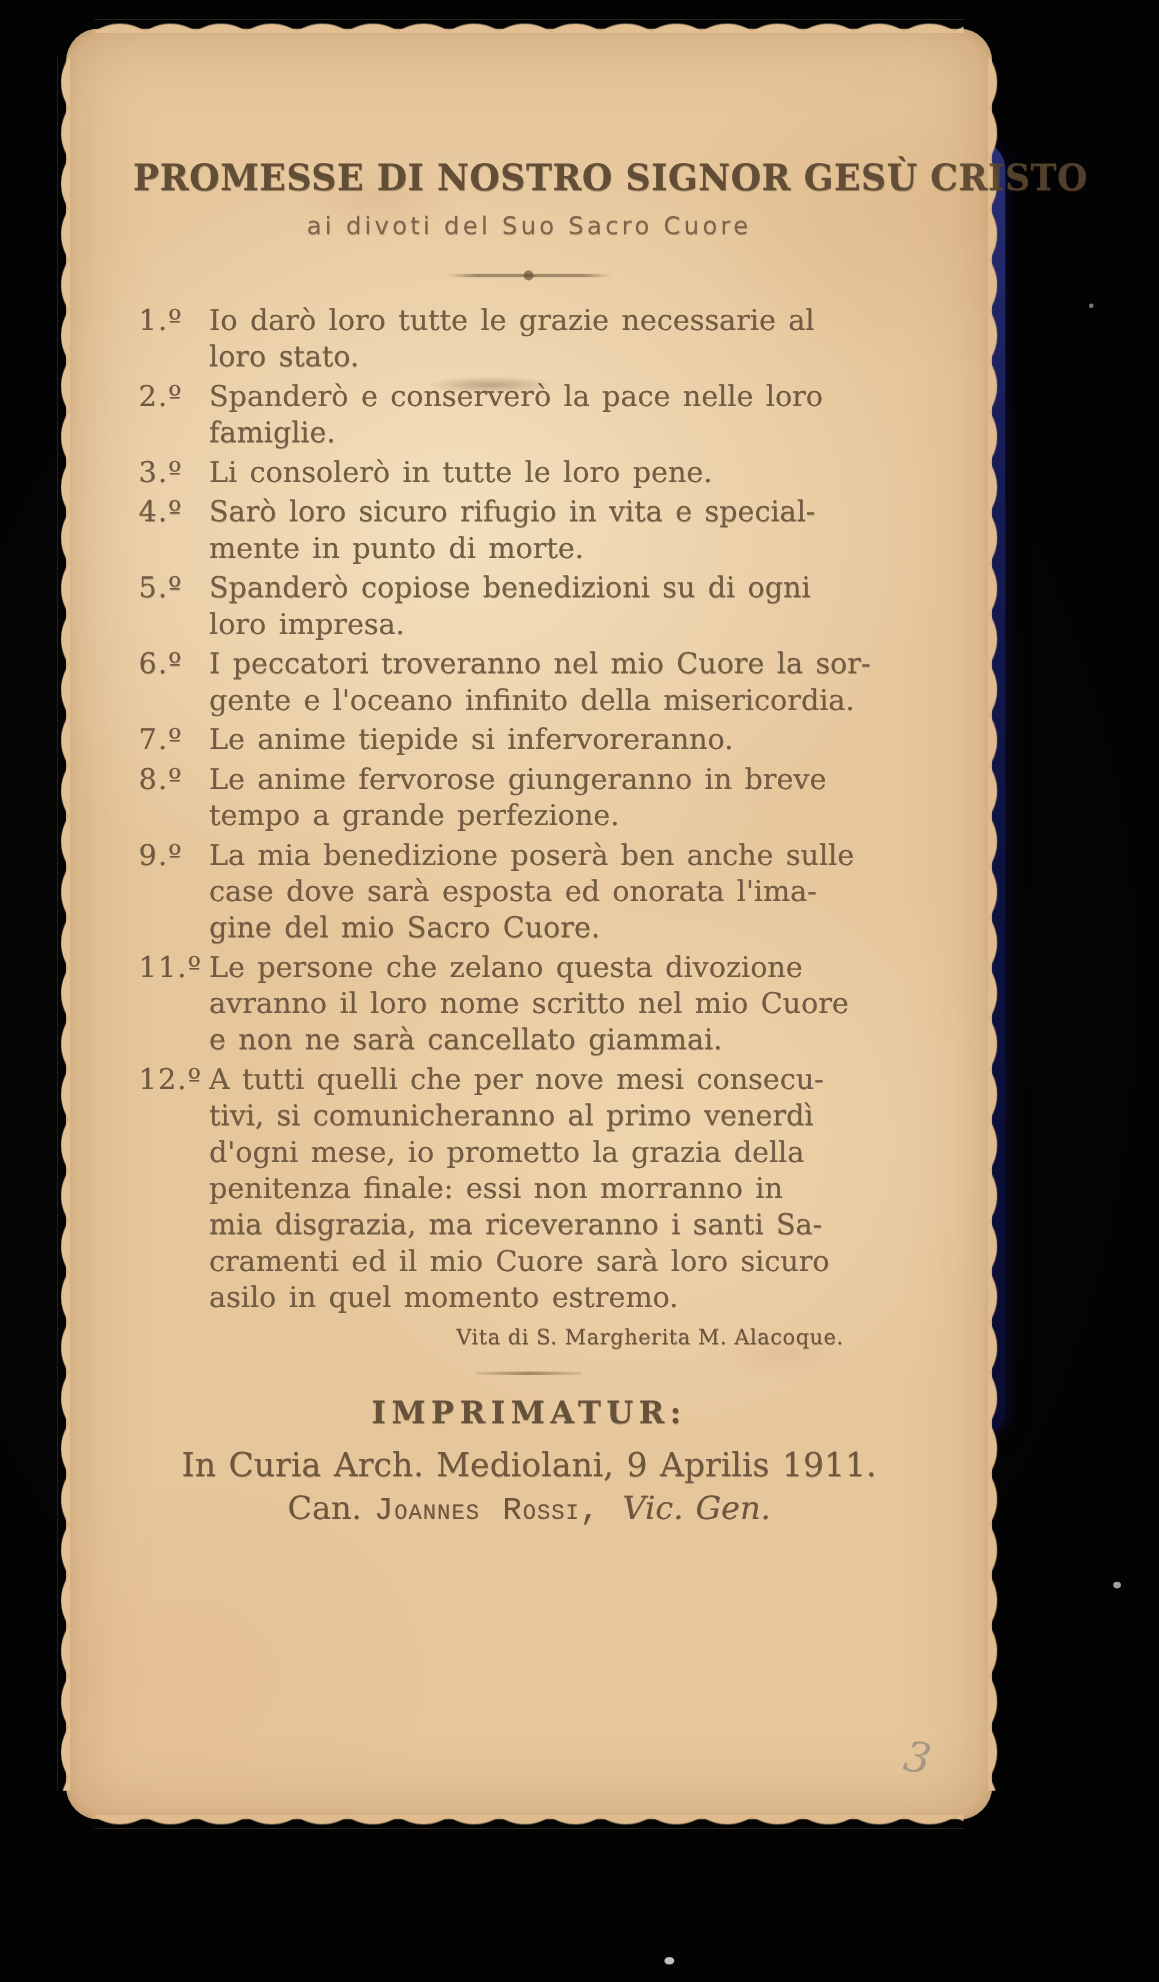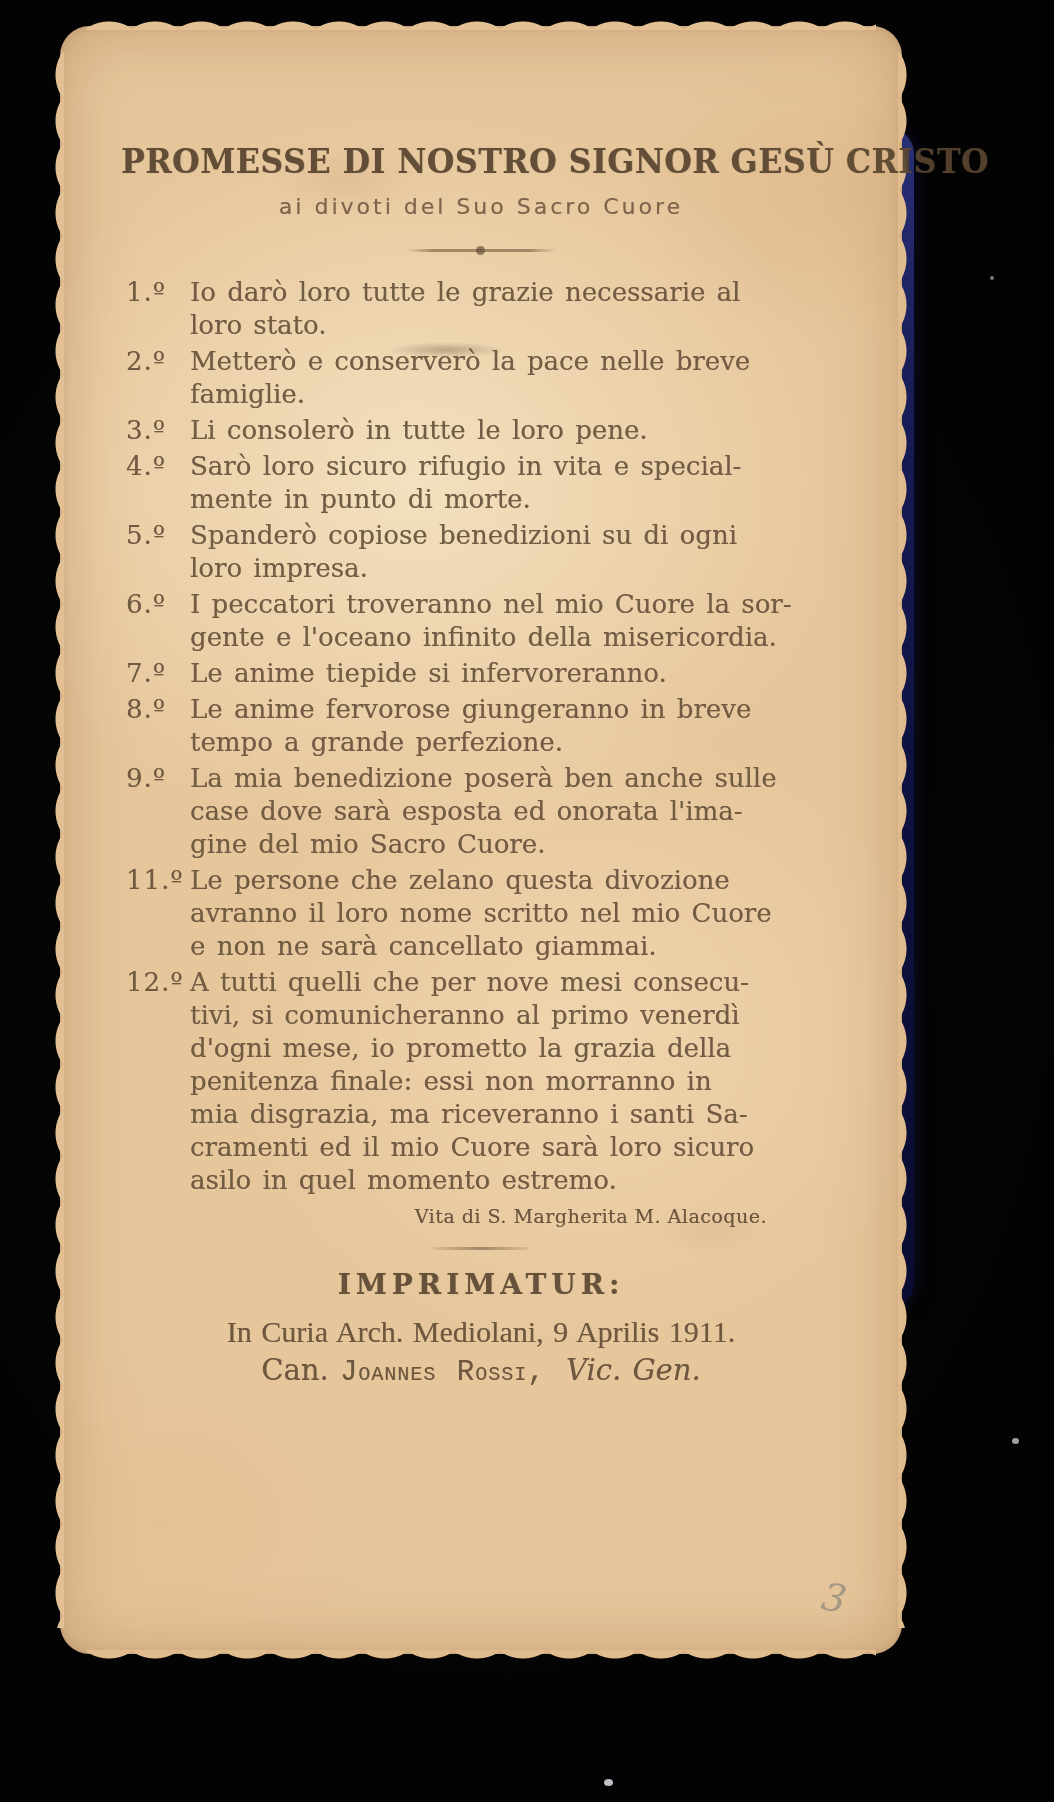--- a/index.html
+++ b/index.html
@@ -98,21 +98,21 @@
     background:linear-gradient(90deg, rgba(100,78,52,0.1), rgba(100,78,52,0.55), rgba(100,78,52,0.1));
   }
   .imprimatur-label{
     margin:18px 0 0 0;text-align:center;
     font-size:28px;font-weight:700;letter-spacing:5px;color:#5c4833;
     opacity:0.92;text-shadow:0.3px 0.3px 0.7px rgba(80,60,38,0.5);
   }
   .imprimatur-line1{
     margin:14px 0 0 0;text-align:center;
     font-size:30px;color:#634e38;word-spacing:2px;
-    opacity:0.92;text-shadow:0.3px 0.3px 0.6px rgba(80,60,38,0.45);font-family:Liberation Serif, serif;
+    opacity:0.92;text-shadow:0.3px 0.3px 0.6px rgba(80,60,38,0.45);
   }
   .imprimatur-line2{
     margin:4px 0 0 0;text-align:center;
     font-size:29px;color:#634e38;word-spacing:2px;
     opacity:0.92;text-shadow:0.3px 0.3px 0.6px rgba(80,60,38,0.45);
   }
   .smallcaps{font-variant:small-caps;letter-spacing:1px;font-family:Liberation Mono, monospace;}
   .italic{font-style:italic;}
   .pencil-mark{
     position:absolute;left:822px;top:1576px;
@@ -154,21 +154,21 @@
       <div class="ornament"></div>
 
       <div class="promises">
           <div class="promise">
             <span class="pnum">1.º</span>
             <span class="ptext">Io darò loro tutte le grazie necessarie al
 loro stato.</span>
           </div>
           <div class="promise">
             <span class="pnum">2.º</span>
-            <span class="ptext">Metterò e conserverò la pace nelle breve
+            <span class="ptext">Spanderò e conserverò la pace nelle loro
 famiglie.</span>
           </div>
           <div class="promise">
             <span class="pnum">3.º</span>
             <span class="ptext">Li consolerò in tutte le loro pene.</span>
           </div>
           <div class="promise">
             <span class="pnum">4.º</span>
             <span class="ptext">Sarò loro sicuro rifugio in vita e special-
 mente in punto di morte.</span>

